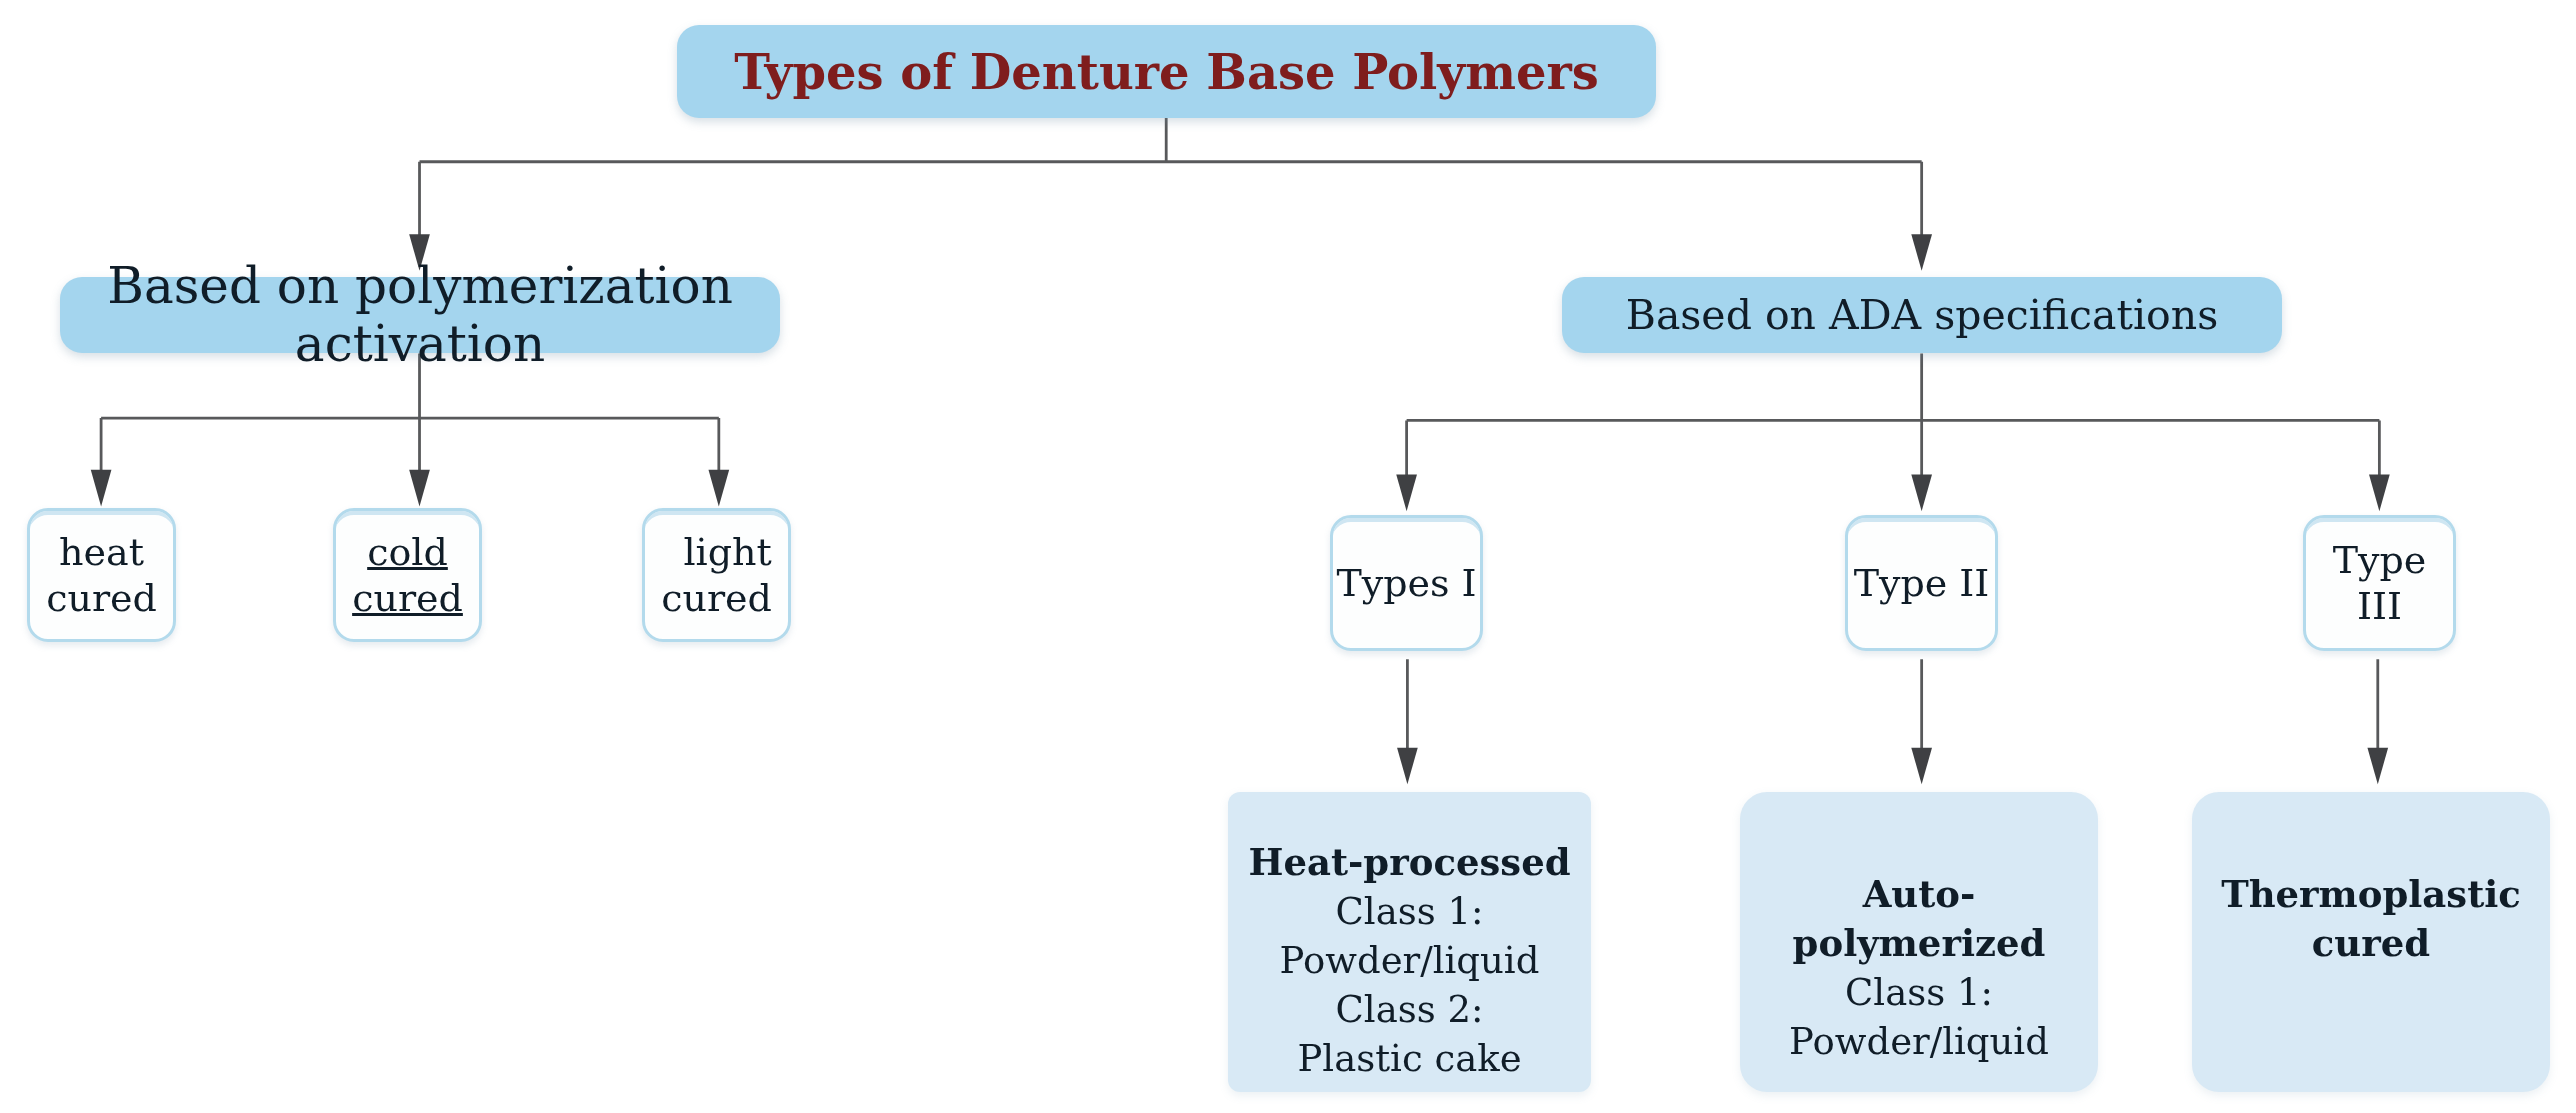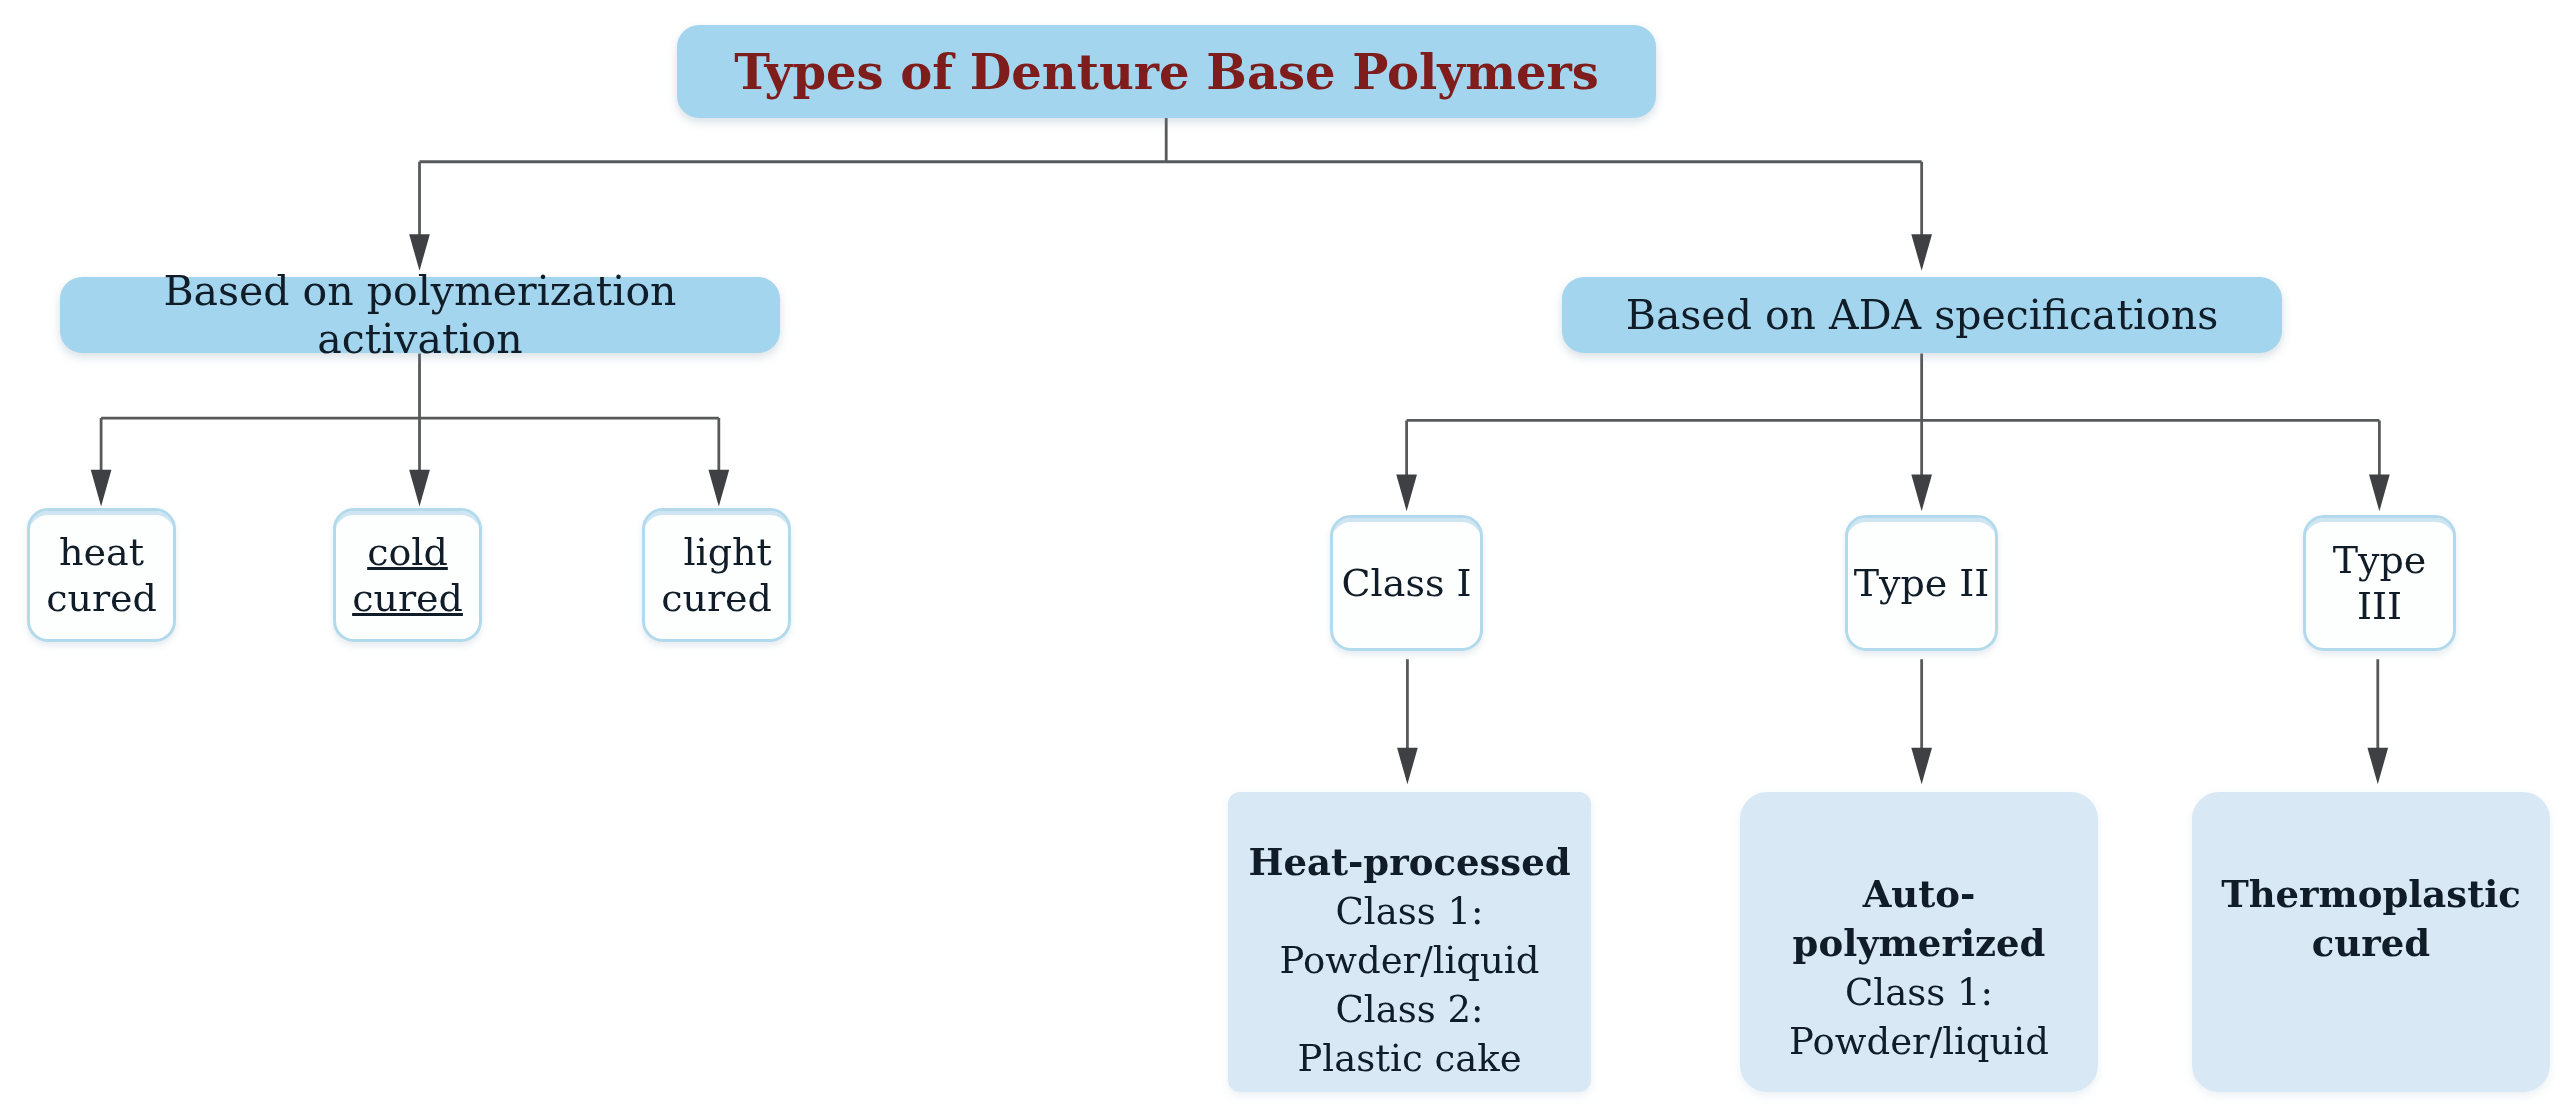--- a/index.html
+++ b/index.html
@@ -50,21 +50,21 @@
     background: #d8e9f5;
     border-radius: 27px;
     display: block;
     font-size: 37px;
     line-height: 49px;
     box-shadow: 0 3.2px 8px rgba(130,160,180,0.15);
   }
   .detail .dtitle { font-weight: bold; }
 
   .n-root  { left: 677px;  top: 25px;  width: 979px; height: 93px; font-size: 48px; font-weight: bold; color: #7f1d1d; }
-  .n-catL  { left: 60px;   top: 277px; width: 720px;  height: 76px;  font-size: 41px; }
+  .n-catL  { left: 60px;   top: 277px; width: 720px;  height: 76px;  font-size: 50px; }
   .n-catR  { left: 1562px; top: 277px; width: 720px;  height: 76px;  font-size: 41px; }
 
   .n-leaf1 { left: 27px;  top: 508px; width: 149px; height: 134px; }
   .n-leaf2 { left: 333px; top: 508px; width: 149px; height: 134px; text-decoration: underline; }
   .n-leaf3 { left: 642px; top: 508px; width: 149px; height: 134px; text-align: right; }
 
   .n-type1 { left: 1330px; top: 515px; width: 153px; height: 136px; }
   .n-type2 { left: 1845px; top: 515px; width: 153px; height: 136px; }
   .n-type3 { left: 2303px; top: 515px; width: 153px; height: 136px; }
 
@@ -128,21 +128,21 @@
   </div>
 
   <div class="node leaf n-leaf3 twoline">
     <div>
       <span>light</span>
       <span>cured</span>
     </div>
   </div>
 
   <div class="node leaf n-type1">
-    <span>Class I</span>
+    <span>Types I</span>
   </div>
 
   <div class="node leaf n-type2">
     <span>Type II</span>
   </div>
 
   <div class="node leaf n-type3">
     <span>Type III</span>
   </div>
 

